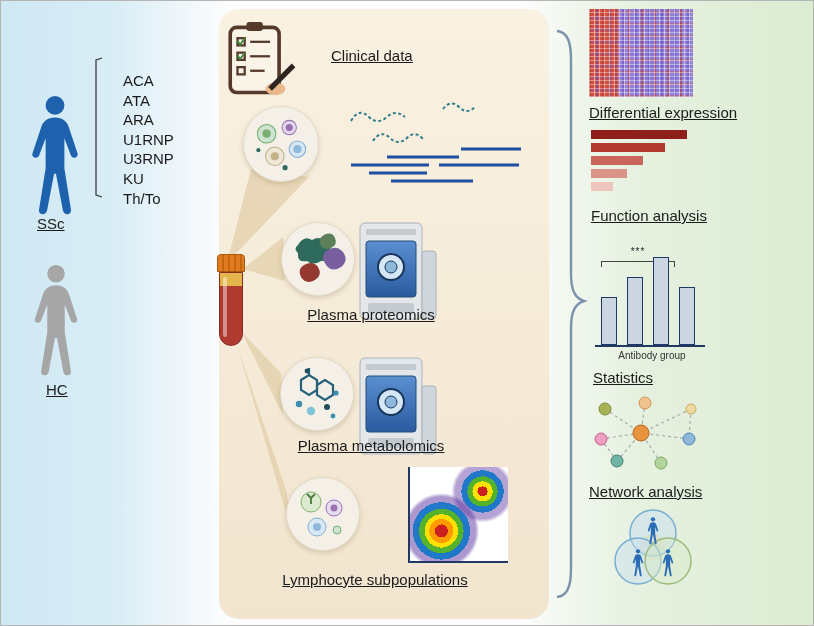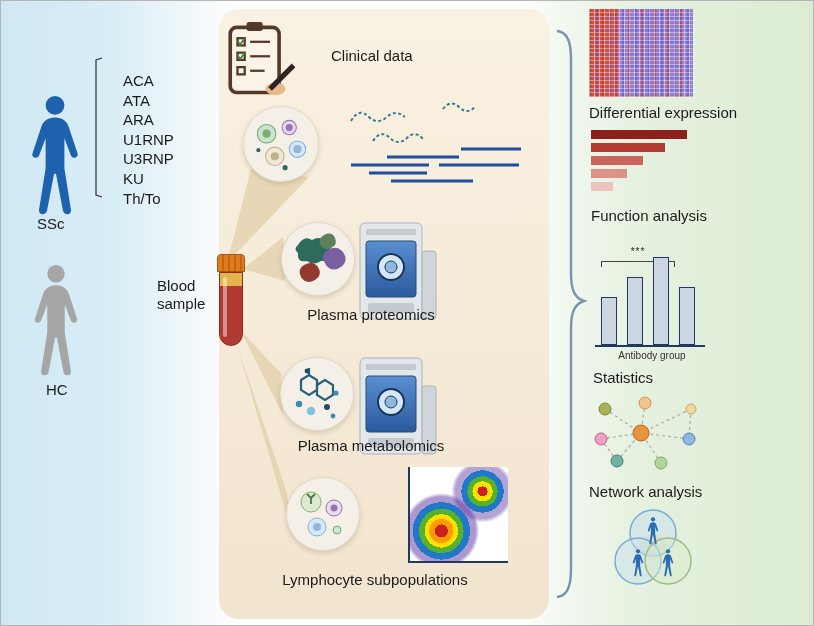--- a/index.html
+++ b/index.html
@@ -3,21 +3,21 @@
 <meta charset="utf-8">
 <style>
   html,body{margin:0;padding:0;background:#fff;}
   .canvas{
     position:relative;width:814px;height:626px;overflow:hidden;
     font-family:"Liberation Sans",sans-serif;color:#1b1b1b;
     border:1px solid #b5b5b5;box-sizing:border-box;
     background:linear-gradient(90deg,#cfe8f4 0%,#d9edf6 14%,#eef6fa 22%,#fdfdfd 28%,#fdfdfd 64%,#f1f7ee 70%,#e6f1e0 78%,#dcecd3 100%);
   }
   .abs{position:absolute;}
-  .cap{font-size:15px;line-height:17px;}
+  .cap{font-size:15px;line-height:17px;text-decoration:underline;}
   .center{text-align:center;}
 
   
   .mid-bg{left:218px;top:8px;width:330px;height:610px;border-radius:20px;
     background:linear-gradient(180deg,#f9f1e2,#f2e5cf);z-index:0;}
   .overlay{left:0;top:0;z-index:1;}
   .content{z-index:2;}
 
   
   .person-svg{width:100%;height:100%;display:block;}
@@ -180,21 +180,20 @@
       </g>
     </svg>
   </div>
 
   <div class="abs content" style="left:216px;top:253px;width:28px;height:94px;">
     <div class="tube-cap"></div>
     <div class="tube-body">
         <div class="tube-glint"></div>
       </div>
   </div>
-  <div class="abs content cap" style="left:156px;top:276px;width:58px;line-height:18px;">Blood sample</div>
 
   <div class="abs content sample-circle" style="left:280px;top:221px;width:72px;height:72px;">
     <svg viewBox="0 0 72 72">
       <path d="M16 22 q6 -10 14 -5 q9 -5 13 3 q8 2 4 10 q2 8 -8 8 q-8 5 -14 0 q-10 2 -9 -8 q-5 -4 0 -8 Z" fill="#2f6b5c"></path>
       <path d="M44 28 q10 -7 17 1 q6 9 -2 15 q-9 6 -15 -2 q-6 -8 0 -14 Z" fill="#7a5fa0"></path>
       <path d="M22 42 q9 -5 14 2 q5 8 -3 13 q-9 5 -14 -3 q-4 -8 3 -12 Z" fill="#93392f"></path>
       <path d="M42 12 q8 -4 11 3 q3 7 -4 10 q-8 3 -11 -4 q-2 -6 4 -9 Z" fill="#5d7f5a"></path>
     </svg>
   </div>
   <div class="abs content" style="left:355px;top:219px;width:84px;height:102px;">

